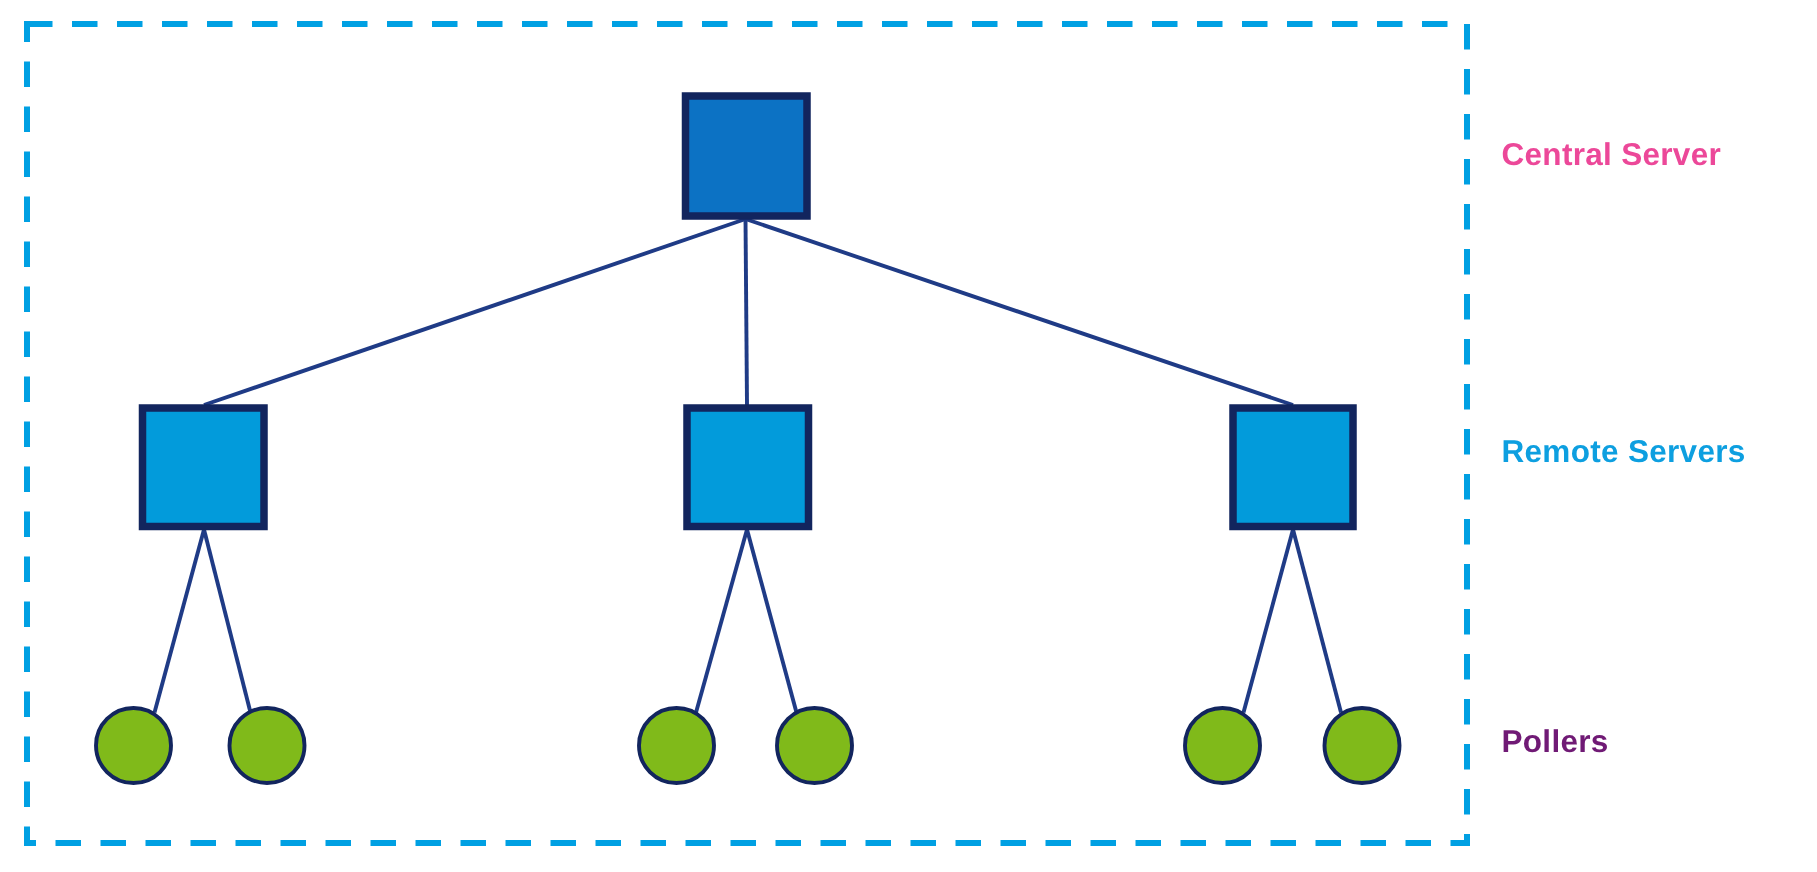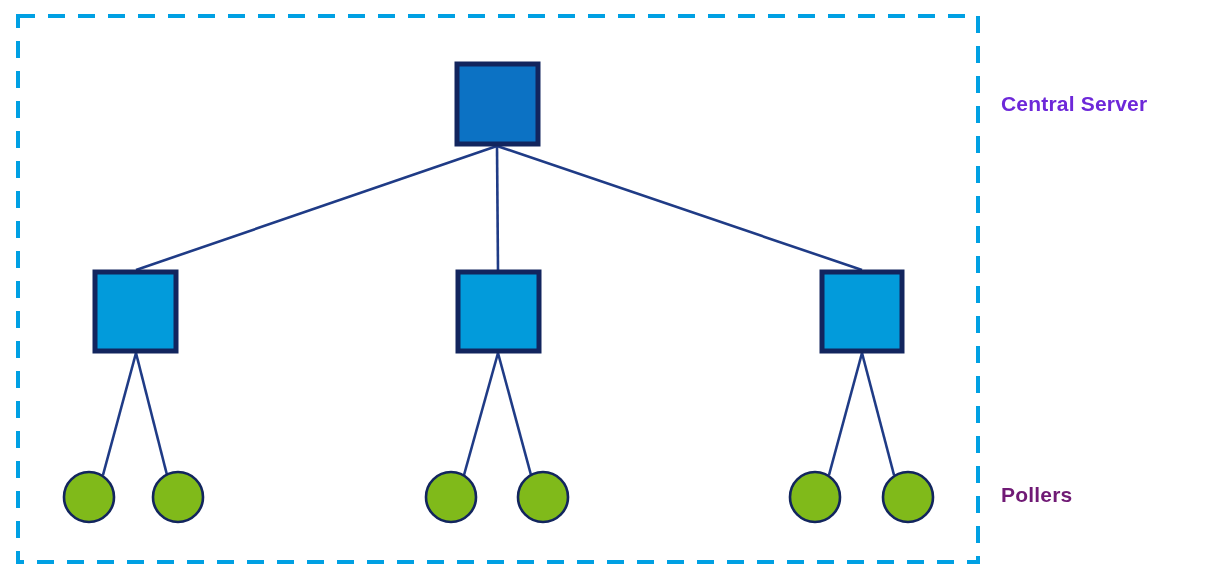--- a/index.html
+++ b/index.html
@@ -29,21 +29,21 @@
     font-family: "Liberation Sans", sans-serif;
     font-weight: bold;
     font-size: 21px;
     letter-spacing: 0.2px;
     white-space: nowrap;
     line-height: 1;
   }
   #label-central-server {
     left: 1001px;
     top: 93px;
-    color: #6d28d9;
+    color: #ec4899;
   }
   #label-remote-servers {
     left: 1001px;
     top: 291px;
     color: #0D9FE0;
   }
   #label-pollers {
     left: 1001px;
     top: 484px;
     color: #701a75;
@@ -89,16 +89,17 @@
       <circle cx="451" cy="497" r="25" fill="#80BA1A" stroke="#12255E" stroke-width="2.6"></circle>
       <circle cx="543" cy="497" r="25" fill="#80BA1A" stroke="#12255E" stroke-width="2.6"></circle>
       <circle cx="815" cy="497" r="25" fill="#80BA1A" stroke="#12255E" stroke-width="2.6"></circle>
       <circle cx="908" cy="497" r="25" fill="#80BA1A" stroke="#12255E" stroke-width="2.6"></circle>
     </g>
 
   </svg>
 
   <div class="tier-label" id="label-central-server">Central Server</div>
 
+  <div class="tier-label" id="label-remote-servers">Remote Servers</div>
 
   <div class="tier-label" id="label-pollers">Pollers</div>
 
 </div>
 
 </body></html>

